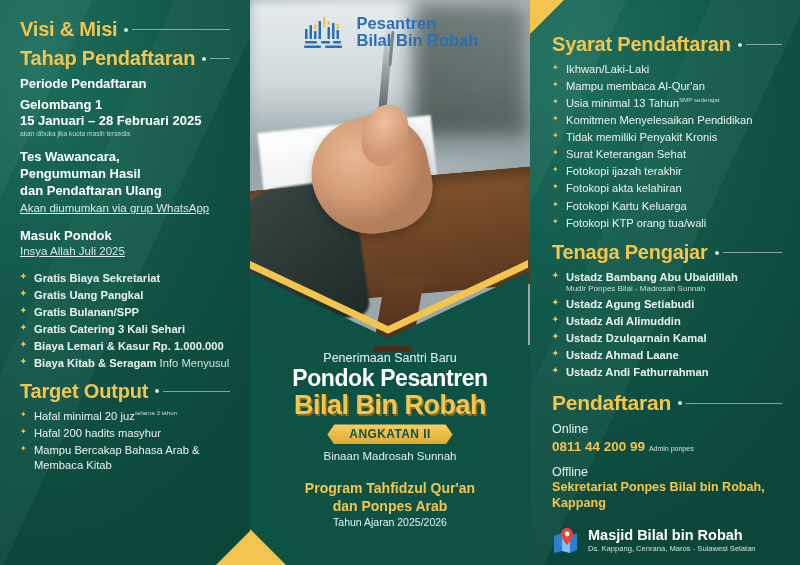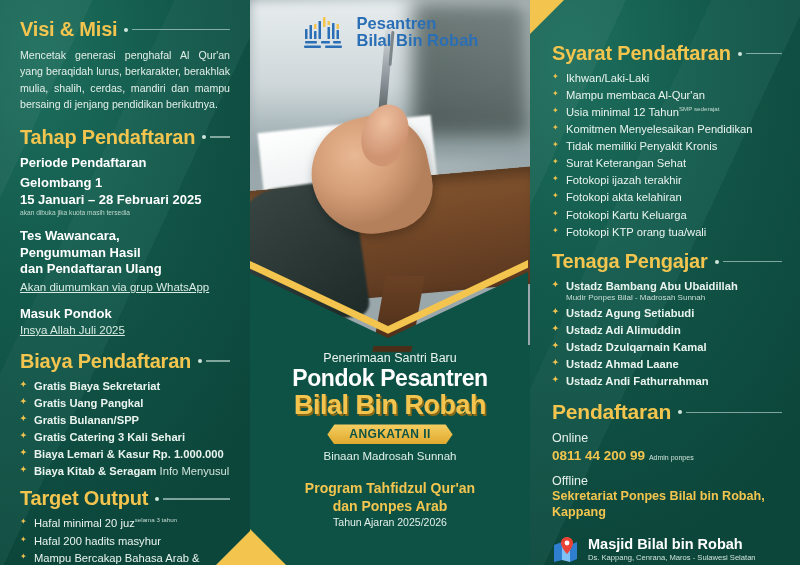--- a/index.html
+++ b/index.html
@@ -26,21 +26,21 @@
     content:"";
     position:absolute; inset:0;
     background:
       linear-gradient(115deg, rgba(255,255,255,.045) 0 18%, rgba(0,0,0,0) 18% 34%,
       rgba(255,255,255,.03) 34% 52%, rgba(0,0,0,.05) 52% 100%);
     pointer-events:none;
   }
   .panel > * { position:relative; z-index:2; }
 
   .left  { width:250px; padding:18px 20px 0 20px; }
-  .right { width:270px; padding:26px 18px 0 22px; }
+  .right { width:270px; padding:17px 18px 0 22px; }
 
   
   .center {
     width:280px;
     position:relative;
     background:#0e5245;
     overflow:hidden;
     display:flex; flex-direction:column; align-items:center;
   }
   .photo-wrap {
@@ -202,21 +202,20 @@
 
   <div class="panel left">
 
     <h2 class="sec">
       <span>Visi &amp; Misi</span>
       <span class="rule">
         <span class="dot"></span>
         <span class="line"></span>
       </span>
     </h2>
-    <p class="body-txt">Mencetak generasi penghafal Al Qur'an yang beraqidah lurus, berkarakter, berakhlak mulia, shalih, cerdas, mandiri dan mampu bersaing di jenjang pendidikan berikutnya.</p>
 
     <h2 class="sec">
       <span>Tahap Pendaftaran</span>
       <span class="rule">
         <span class="dot"></span>
         <span class="line"></span>
       </span>
     </h2>
 
     <div class="blockgap">
@@ -231,27 +230,20 @@
       <div class="sub-b">Pengumuman Hasil</div>
       <div class="sub-b">dan Pendaftaran Ulang</div>
       <div class="sub-n" style="margin-top:2px">Akan diumumkan via grup WhatsApp</div>
     </div>
 
     <div class="blockgap">
       <div class="sub-b">Masuk Pondok</div>
       <div class="sub-n">Insya Allah Juli 2025</div>
     </div>
 
-    <h2 class="sec" style="margin-top:4px">
-      <span>Biaya Pendaftaran</span>
-      <span class="rule">
-        <span class="dot"></span>
-        <span class="line"></span>
-      </span>
-    </h2>
     <ul class="bul bold" id="biaya-list">
         <li><span>Gratis Biaya Sekretariat</span></li>
         <li><span>Gratis Uang Pangkal</span></li>
         <li><span>Gratis Bulanan/SPP</span></li>
         <li><span>Gratis Catering 3 Kali Sehari</span></li>
         <li><span>Biaya Lemari &amp; Kasur Rp. 1.000.000</span></li>
         <li><span>Biaya Kitab &amp; Seragam</span><span class="reg"> Info Menyusul</span></li>
       </ul>
 
     <h2 class="sec" style="margin-top:9px">
@@ -342,21 +334,21 @@
     <h2 class="sec" style="margin-top:16px">
       <span>Syarat Pendaftaran</span>
       <span class="rule">
         <span class="dot"></span>
         <span class="line"></span>
       </span>
     </h2>
     <ul class="bul" id="syarat-list">
         <li><span>Ikhwan/Laki-Laki</span></li>
         <li><span>Mampu membaca Al-Qur'an</span></li>
-        <li><span>Usia minimal 12 Tahun</span><sup>SMP sederajat</sup></li>
+        <li><span>Usia minimal 13 Tahun</span><sup>SMP sederajat</sup></li>
         <li><span>Komitmen Menyelesaikan Pendidikan</span></li>
         <li><span>Tidak memiliki Penyakit Kronis</span></li>
         <li><span>Surat Keterangan Sehat</span></li>
         <li><span>Fotokopi ijazah terakhir</span></li>
         <li><span>Fotokopi akta kelahiran</span></li>
         <li><span>Fotokopi Kartu Keluarga</span></li>
         <li><span>Fotokopi KTP orang tua/wali</span></li>
       </ul>
 
     <h2 class="sec" style="margin-top:11px">

